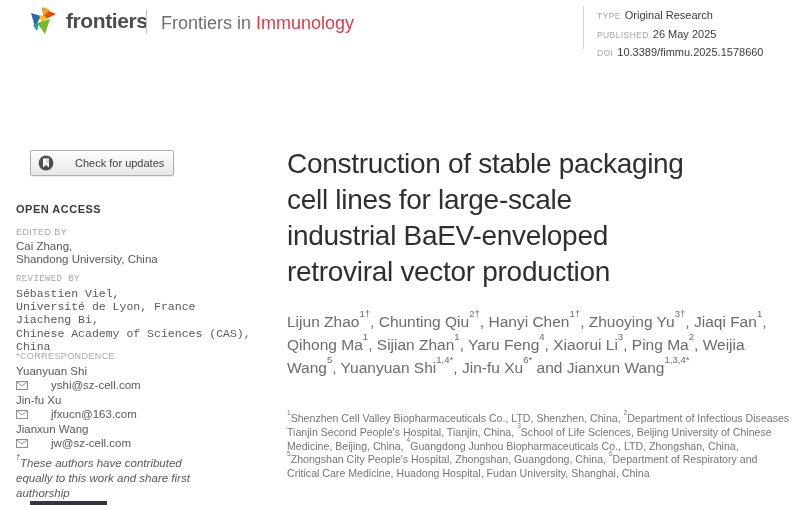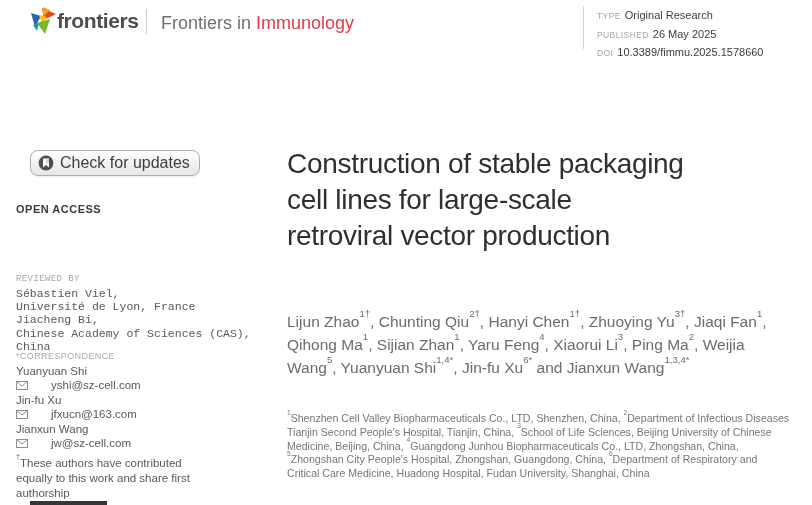--- a/index.html
+++ b/index.html
@@ -1,51 +1,51 @@
 <!DOCTYPE html>
 <html><head>
 <meta charset="utf-8">
 <style>
   * { margin:0; padding:0; box-sizing:border-box; }
   html,body { width:812px; height:505px; background:#ffffff; overflow:hidden;
               font-family:"Liberation Sans", "DejaVu Sans", sans-serif; }
   .page { position:relative; width:812px; height:505px; background:#fff; }
 
   
-  .logo-row { position:absolute; left:30px; top:7px; display:flex; align-items:center; gap:0; }
+  .logo-row { position:absolute; left:30px; top:7px; display:flex; align-items:center; gap:9px; }
   .logo-mark { width:27px; height:27px; display:block; }
   .logo-text { font-size:21px; font-weight:bold; color:#4d4d4d; letter-spacing:-0.4px; }
   .header-sep { position:absolute; left:146px; top:9px; width:1px; height:25px; background:#c9c9c9; }
   .journal { position:absolute; left:161px; top:13px; font-size:18px; color:#707070; }
   .journal .jname { color:#e2394b; }
 
   .meta-sep { position:absolute; left:583px; top:6px; width:1px; height:43px; background:#d4d4d4; }
   .meta-block { position:absolute; left:597px; top:6px; }
   .meta-row { line-height:15.5px; white-space:nowrap; }
   .meta-label { font-size:8.5px; color:#a5a5a5; letter-spacing:0.4px; margin-right:4px;margin-top:36px; }
   .meta-value { font-size:11px; color:#3d3d3d; }
 
   
   .check-btn { position:absolute; left:30px; top:150px; height:26px; padding:0 9px 0 7px;
-               display:inline-flex; align-items:center; gap:6px;
-               border:1px solid #aeaeae; border-radius:8px;
+               display:inline-flex; align-items:center; gap:21px;
+               border:1px solid #aeaeae; border-radius:2px;
                background:linear-gradient(#fefefe,#e7e7e7);
-               font-size:16px; color:#3f3f3f; cursor:pointer;
+               font-size:11px; color:#3f3f3f; cursor:pointer;
                box-shadow:0 1px 1px rgba(0,0,0,0.08); }
   .sidebar { position:absolute; left:16px; width:235px; }
   .open-access { top:203px; font-size:11px; font-weight:bold; color:#3b3b3b; letter-spacing:0.5px; position:absolute; }
   .side-label { font-size:9px; color:#a8a8a8; letter-spacing:0.4px; margin-bottom:3px; }
   .side-line { font-size:11.5px; color:#595959; line-height:13.2px; }
   .edited-block { position:absolute; top:227px; }
   .reviewed-block { position:absolute; top:274px;font-family:Liberation Mono, monospace; }
   .corr-block { position:absolute; top:351px; }
   .corr-name { font-size:11.5px; color:#595959; line-height:14.4px; }
   .corr-email { display:flex; align-items:center; gap:23px; font-size:11.5px; color:#595959;
                 line-height:14.4px; cursor:pointer; }
-  .footnote { position:absolute; top:456px; width:200px; font-size:11.5px; color:#595959; line-height:15.2px; }
+  .footnote { position:absolute; top:456px; width:200px; font-size:11.5px; color:#595959; line-height:15.2px;font-style:italic; }
   sup { font-size:62%; line-height:0; position:relative; top:-0.45em; letter-spacing:0; }
   .cut-line { position:absolute; left:30px; top:501px; width:77px; height:4px; background:#35353f; }
 
   
   .title { position:absolute; left:287px; top:146px; width:515px;
            font-size:28px; line-height:36px; color:#2f2f2f; font-weight:500; letter-spacing:-0.3px; }
   .authors { position:absolute; left:287px; top:310px; width:505px;
              font-size:15.5px; line-height:23px; color:#6c6c6c; font-weight:500; }
   .affiliations { position:absolute; left:287px; top:412px; width:505px;
                   font-size:10.6px; line-height:13.8px; color:#767676; }
@@ -80,20 +80,27 @@
     <svg width="16" height="16" viewBox="0 0 16 16">
       <circle cx="8" cy="8" r="7.4" fill="#4e4e4e"></circle>
       <path d="M5 3.6h6v8.8l-3-2.3-3 2.3z" fill="#ffffff"></path>
       <path d="M8 3.6h3v4.4h-3z" fill="#d8d8d8"></path>
     </svg>
     <span>Check for updates</span>
   </button>
 
   <div class="sidebar open-access">OPEN ACCESS</div>
 
+  <div class="sidebar edited-block">
+    <div class="side-label">EDITED BY</div>
+    <div>
+        <div class="side-line">Cai Zhang,</div>
+        <div class="side-line">Shandong University, China</div>
+      </div>
+  </div>
 
   <div class="sidebar reviewed-block">
     <div class="side-label">REVIEWED BY</div>
     <div>
         <div class="side-line">Sébastien Viel,</div>
         <div class="side-line">Université de Lyon, France</div>
         <div class="side-line">Jiacheng Bi,</div>
         <div class="side-line">Chinese Academy of Sciences (CAS), China</div>
       </div>
   </div>
@@ -128,18 +135,19 @@
       </div>
   </div>
 
   <div class="sidebar footnote"><sup>†</sup><span>These authors have contributed equally to this work and share first authorship</span></div>
 
   <div class="cut-line"></div>
 
   <h1 class="title">
       <div>Construction of stable packaging</div>
       <div>cell lines for large-scale</div>
+      <div>industrial BaEV-enveloped</div>
       <div>retroviral vector production</div>
     </h1>
   <div class="authors"><span>Lijun Zhao</span><sup>1†</sup>, <span>Chunting Qiu</span><sup>2†</sup>, <span>Hanyi Chen</span><sup>1†</sup>, <span>Zhuoying Yu</span><sup>3†</sup>, <span>Jiaqi Fan</span><sup>1</sup>, <span>Qihong Ma</span><sup>1</sup>, <span>Sijian Zhan</span><sup>1</sup>, <span>Yaru Feng</span><sup>4</sup>, <span>Xiaorui Li</span><sup>3</sup>, <span>Ping Ma</span><sup>2</sup>, <span>Weijia Wang</span><sup>5</sup>, <span>Yuanyuan Shi</span><sup>1,4*</sup>, <span>Jin-fu Xu</span><sup>6*</sup> and <span>Jianxun Wang</span><sup>1,3,4*</sup></div>
   <div class="affiliations"><sup>1</sup><span>Shenzhen Cell Valley Biopharmaceuticals Co., LTD, Shenzhen, China, </span><sup>2</sup><span>Department of Infectious Diseases Tianjin Second People's Hospital, Tianjin, China, </span><sup>3</sup><span>School of Life Sciences, Beijing University of Chinese Medicine, Beijing, China, </span><sup>4</sup><span>Guangdong Junhou Biopharmaceuticals Co., LTD, Zhongshan, China, </span><sup>5</sup><span>Zhongshan City People's Hospital, Zhongshan, Guangdong, China, </span><sup>6</sup><span>Department of Respiratory and Critical Care Medicine, Huadong Hospital, Fudan University, Shanghai, China</span></div>
 
 </div>
 
 </body></html>

